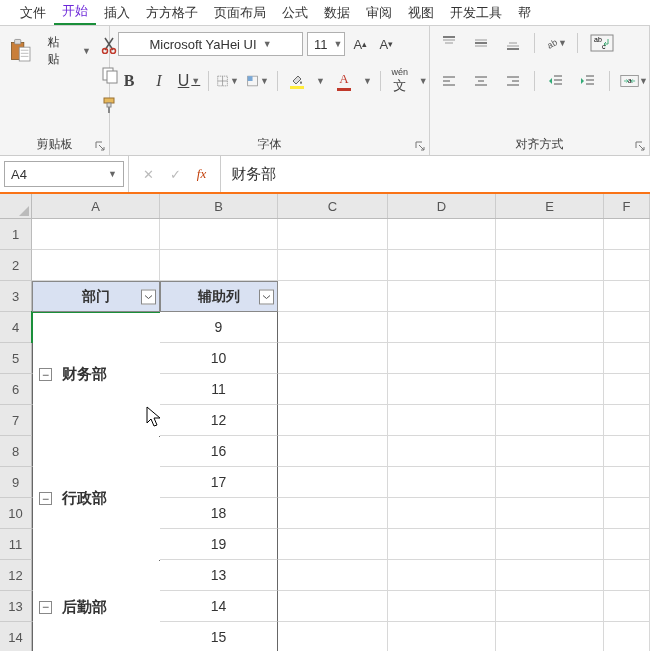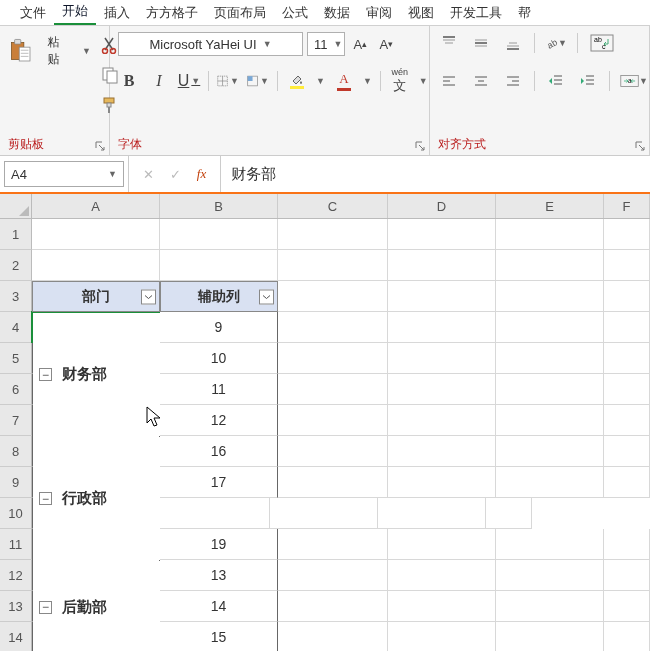--- a/index.html
+++ b/index.html
@@ -1,26 +1,26 @@
 <!DOCTYPE html>
 <html><head>
 <meta charset="utf-8">
 <style>
 * { margin: 0; padding: 0; box-sizing: border-box; font-family: "Microsoft YaHei", sans-serif; }
 body { background: #f0f0f0; width: 650px; height: 651px; overflow: hidden; font-size: 13px; color: #333; }
 
 
 .menubar { display: flex; background: #fff; border-bottom: 1px solid #d0d0d0; height: 26px; align-items: flex-end; padding-left: 12px; }
 .menuitem { padding: 3px 8px; font-size: 13px; color: #333; cursor: pointer; }
-.menuitem.active { color: #0f172a; border-bottom: 2px solid #1a8f3a; font-weight: 500; }
+.menuitem.active { color: #6d28d9; border-bottom: 2px solid #1a8f3a; font-weight: 500; }
 
 
 .ribbon { display: flex; background: #f5f5f5; border-bottom: 1px solid #ccc; height: 130px; }
 .group { border-right: 1px solid #d0d0d0; padding: 6px 8px 2px 8px; display: flex; flex-direction: column; position: relative; }
-.group .glabel { font-size: 12px; color: #b91c1c; text-align: left; margin-top: auto; padding-top: 4px;}
+.group .glabel { font-size: 12px; color: #404040; text-align: center; margin-top: auto; padding-top: 4px;}
 .group .gcorner { position: absolute; right: 3px; bottom: 3px; width: 12px; height: 12px; }
 .gcorner svg { width: 12px; height: 12px; }
 .gbody { flex: 1; display: flex; gap: 6px; align-items: flex-start; }
 
 .clip-col { display: flex; flex-direction: column; align-items: center; gap: 2px; }
 .paste-btn { display: flex; flex-direction: row; align-items: center; gap: 16px; padding: 2px; }
 .paste-btn .lbl { font-size: 12px; }
 .clip-mini { display: flex; flex-direction: column; gap: 8px; padding-top: 2px;}
 
 .font-group { width: 320px; }
@@ -442,20 +442,21 @@
         <div class="cell colA tcellA"></div>
         <div class="cell colB tcellB">17</div>
         <div class="cell colC"></div>
         <div class="cell colD"></div>
         <div class="cell colE"></div>
         <div class="cell colF"></div>
       </div>
     <div class="row">
         <div class="rh">10</div>
         <div class="cell colA tcellA"></div>
+        <div class="cell colB tcellB">18</div>
         <div class="cell colC"></div>
         <div class="cell colD"></div>
         <div class="cell colE"></div>
         <div class="cell colF"></div>
       </div>
     <div class="row">
         <div class="rh">11</div>
         <div class="cell colA tcellA bbound"></div>
         <div class="cell colB tcellB">19</div>
         <div class="cell colC"></div>

